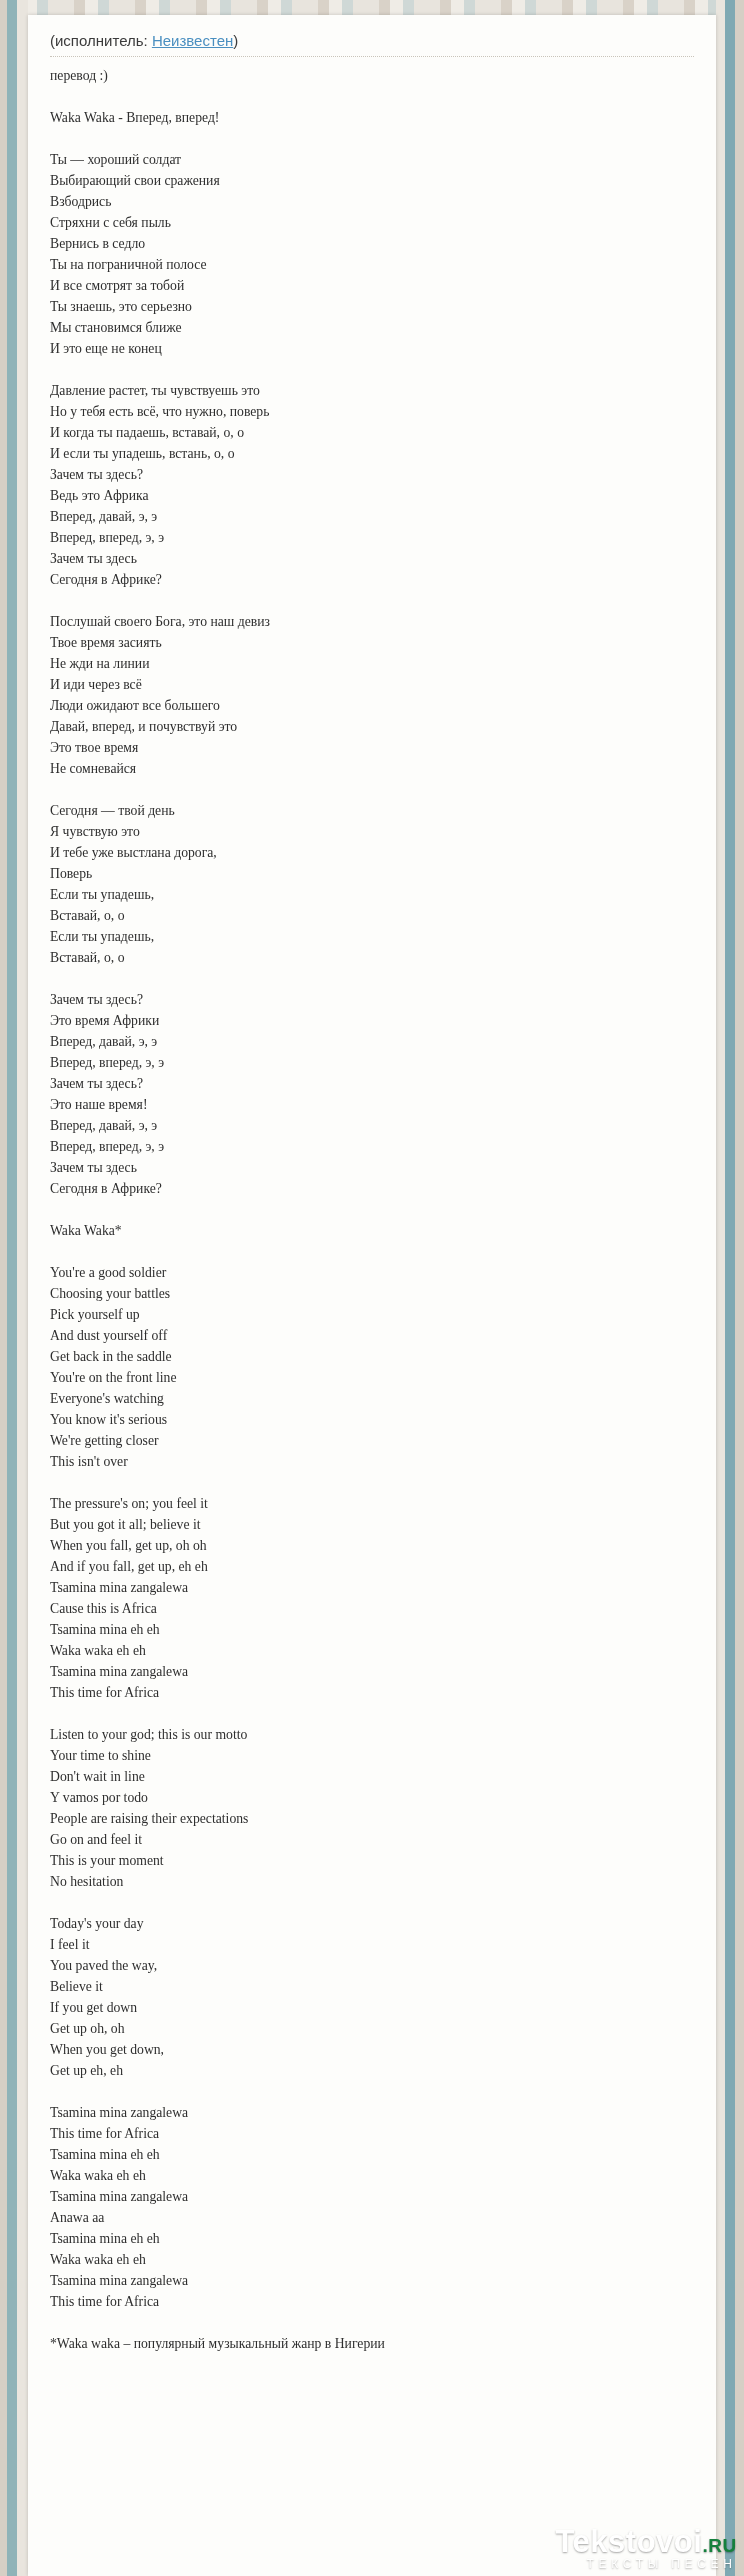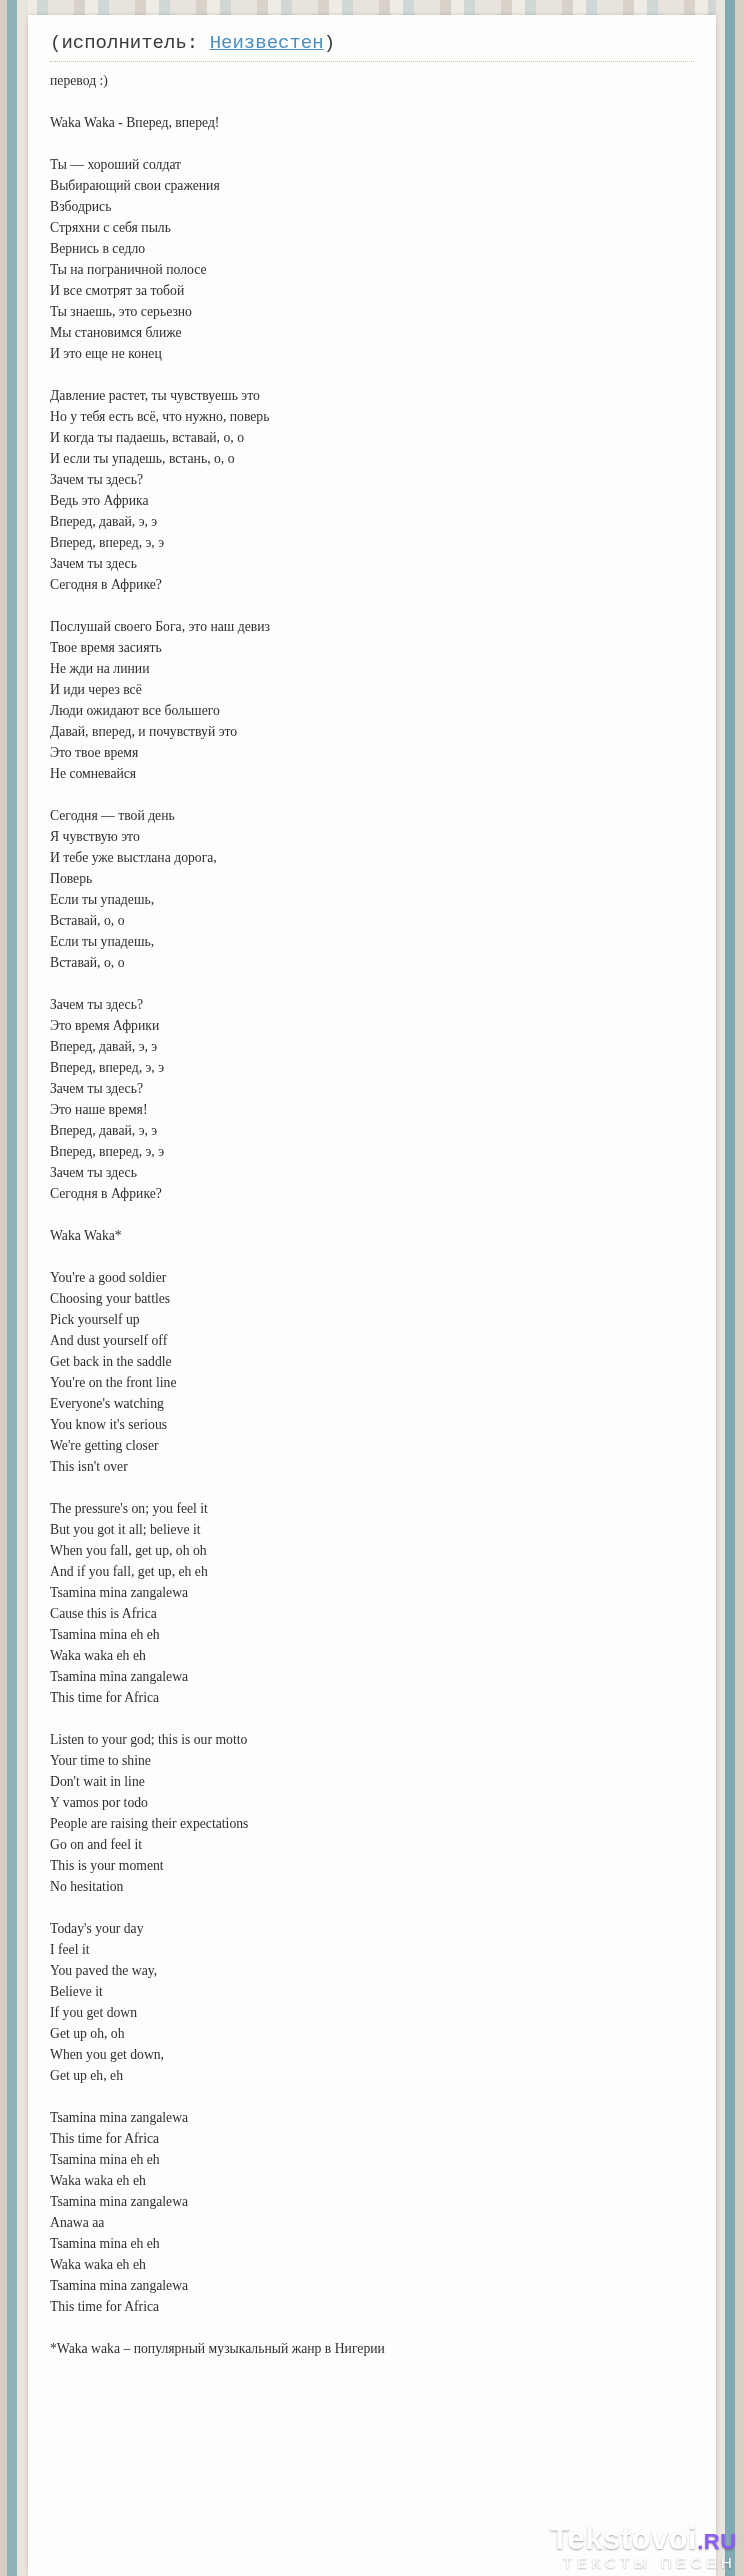--- a/index.html
+++ b/index.html
@@ -54,26 +54,25 @@
   
   #song-title {
     color: #4a8fc0;
     font-size: 23px;
     font-weight: bold;
     line-height: 1.15;
     margin: 3.7px 0 5.6px 0;
     letter-spacing: 0.2px;
   }
   #performer-line {
-    font-size: 19px;
+    font-size: 15px;
     color: #3b3b3b;
     padding-bottom: 7.4px;
     border-bottom: 0.9px dotted #c9c4ba;
     margin-bottom: 8.4px;
-    font-family: Liberation Mono, monospace;
   }
   #performer-line a {
     color: #4a8fc0;
     text-decoration: underline;
   }
 
   
   #lyrics {
     font-size: 13.7px;
     line-height: 21px;
@@ -93,25 +92,25 @@
     user-select: none;
   }
   #watermark .wm-main {
     font-size: 31px;
     font-weight: bold;
     color: #ffffff;
     text-shadow: 0 0.9px 1.9px rgba(0,0,0,0.35);
     letter-spacing: 0.5px;
   }
   #watermark .wm-main .wm-ru {
-    color: #8b5cf6;
-    font-size: 22px;
+    color: #15803d;
+    font-size: 19px;
   }
   #watermark .wm-sub {
-    font-size: 15px;
+    font-size: 12px;
     color: #ffffff;
     letter-spacing: 4.7px;
     margin-top: 1.9px;
     text-shadow: 0 0.9px 1.9px rgba(0,0,0,0.3);
   }
 </style>
 </head>
 <body>
 
 <div id="bg-stripes"></div>

